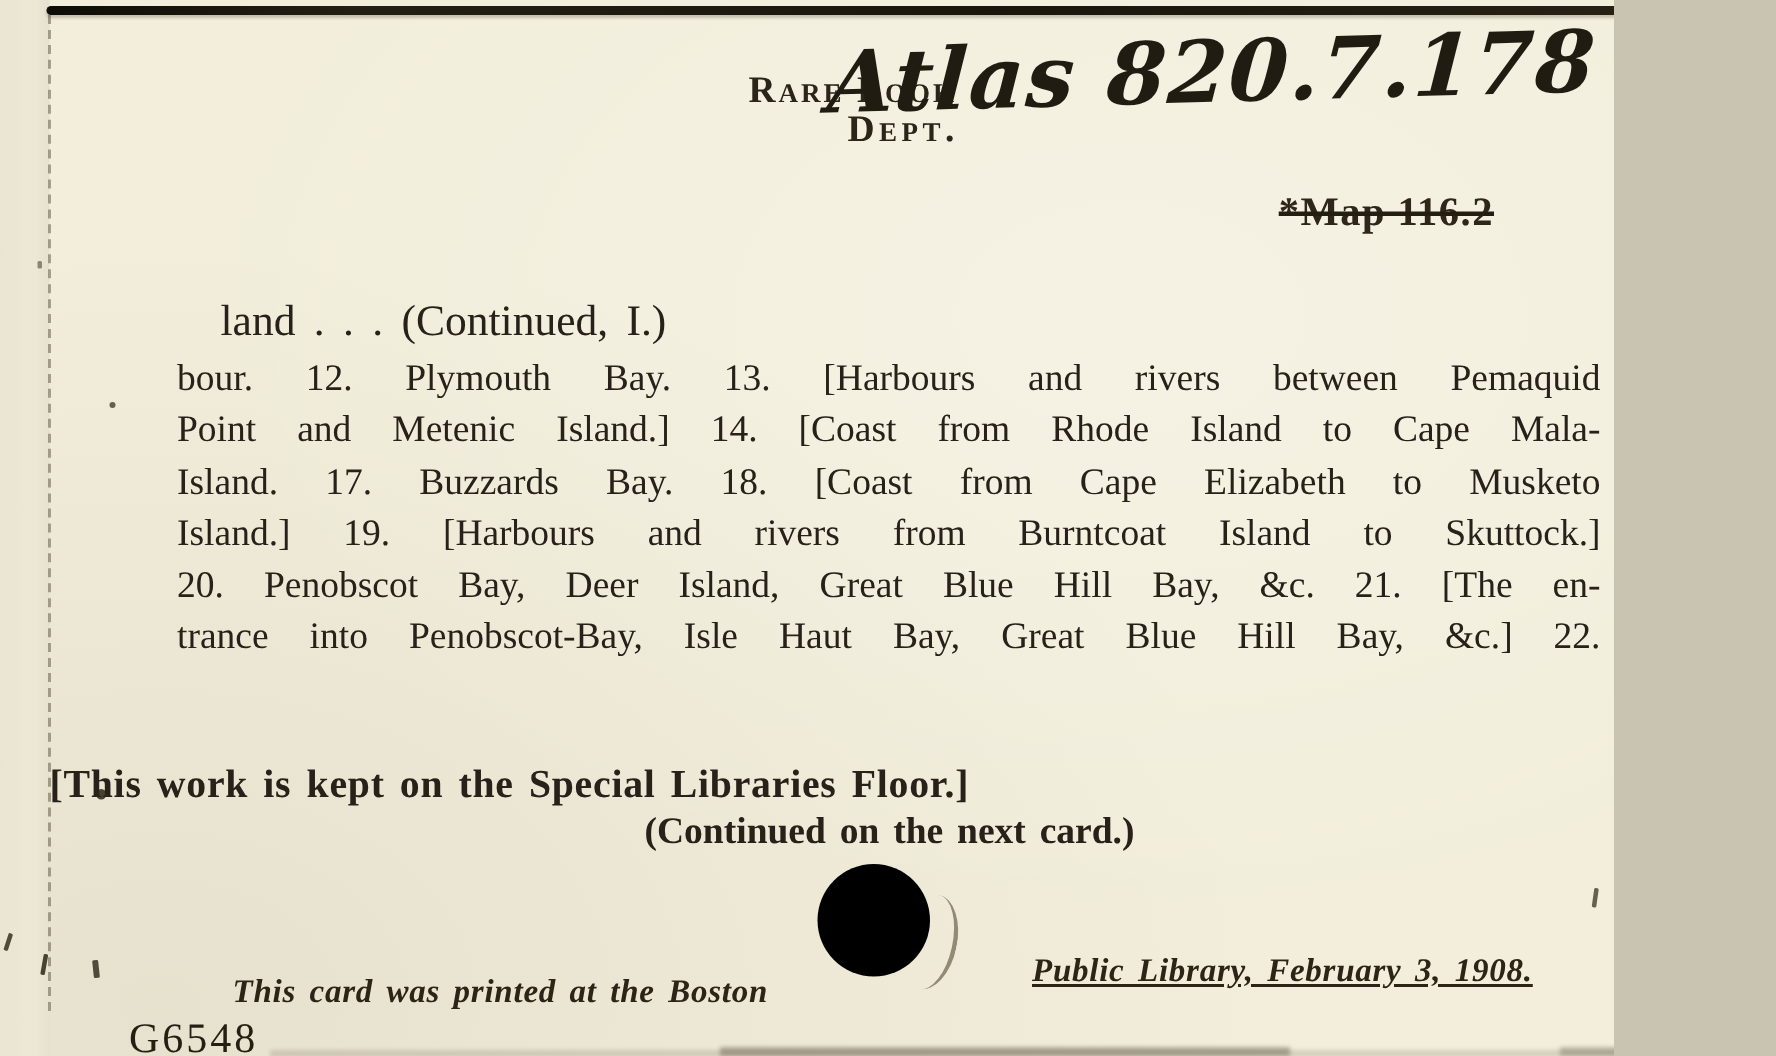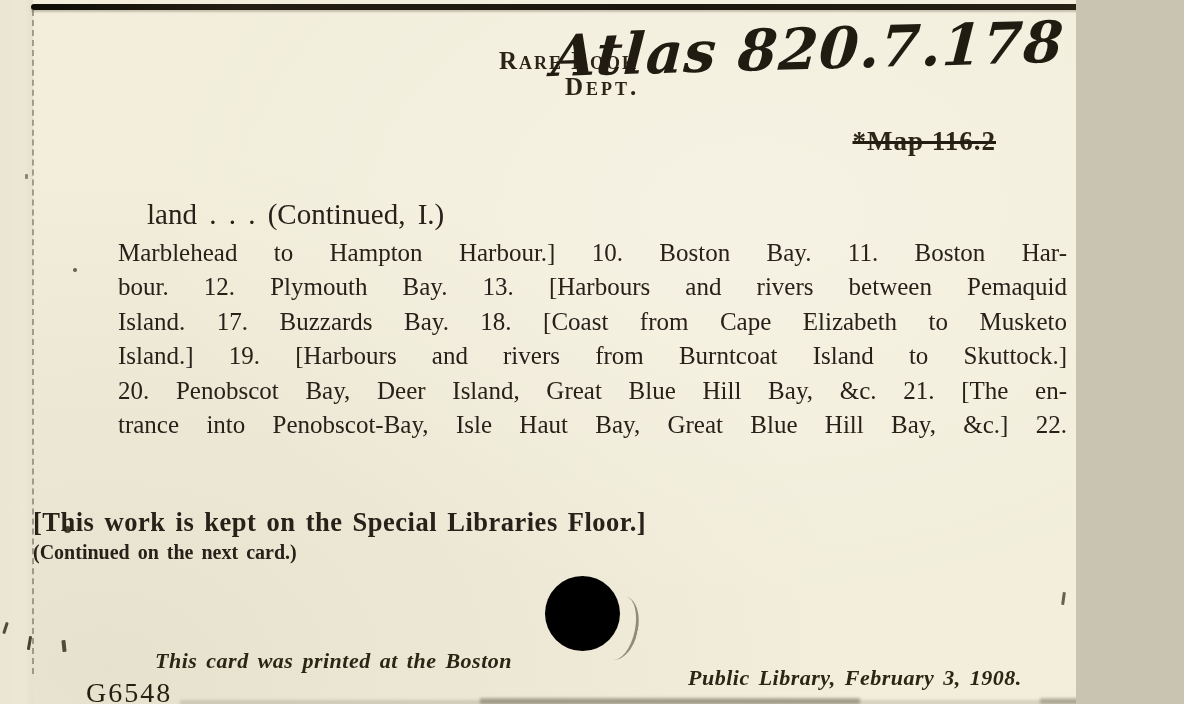--- a/index.html
+++ b/index.html
@@ -82,46 +82,47 @@
     word-spacing:2px;
   }
   .note-bold{
     position:absolute;left:33px;top:507px;width:1151px;
     text-align:left;
     font-size:26.5px;font-weight:700;letter-spacing:0.5px;
     word-spacing:3px;
   }
   .note-cont{
     position:absolute;left:33px;top:541px;width:1120px;
-    text-align:left;
-    font-size:20px;font-weight:700;
+    text-align:center;
+    font-size:25px;font-weight:700;
     word-spacing:3px;
   }
   .hole{
     position:absolute;left:545px;top:576px;width:75px;height:75px;
     background:radial-gradient(circle at 45% 45%, #000 70%, #181510 100%);
     border-radius:50%;
   }
   .hole-crescent{
     position:absolute;left:601px;top:596px;width:34px;height:64px;
     border:0;border-right:3px solid rgba(70,58,34,0.55);
     border-radius:50%;
     transform:rotate(12deg);
   }
   .footer-left{
     position:absolute;left:155px;top:648px;
     font-style:italic;font-weight:700;font-size:22px;
     letter-spacing:0.5px;word-spacing:3px;
     color:#2c2517;
   }
   .footer-right{
-    position:absolute;left:688px;top:665px;
+    position:absolute;left:688px;top:634px;
     font-style:italic;font-weight:700;font-size:22px;
     letter-spacing:0.5px;word-spacing:3px;
     color:#2c2517;
+    text-decoration:underline;
   }
   .printer-code{
     position:absolute;left:86px;top:677px;
     font-size:28px;letter-spacing:2px;font-weight:400;
     color:#241f13;
   }
   
   .smudge{position:absolute;background:rgba(55,48,30,0.45);filter:blur(1.5px);}
   .smudge.s1{left:180px;top:700px;width:970px;height:5px;opacity:0.35;}
   .smudge.s2{left:480px;top:698px;width:380px;height:6px;opacity:0.75;}
@@ -150,22 +151,22 @@
     <span class="l2">Dept.</span>
   </div>
 
   <div class="handwriting">Atlas 820.7.178 / PF</div>
 
   <div class="old-call">*Map 116.2</div>
 
   <div class="heading2">land . . .  (Continued, I.)</div>
 
   <div class="entry">
-    <div class="line">Marblehead to Hampton Harbour.] 10. Boston Bay. 11. Boston Har-</div>
     <div class="line">bour. 12. Plymouth Bay. 13. [Harbours and rivers between Pemaquid</div>
+    <div class="line">Point and Metenic Island.] 14. [Coast from Rhode Island to Cape Mala-</div>
     <div class="line">Island. 17. Buzzards Bay. 18. [Coast from Cape Elizabeth to Musketo</div>
     <div class="line">Island.] 19. [Harbours and rivers from Burntcoat Island to Skuttock.]</div>
     <div class="line">20. Penobscot Bay, Deer Island, Great Blue Hill Bay, &amp;c. 21. [The en-</div>
     <div class="line">trance into Penobscot-Bay, Isle Haut Bay, Great Blue Hill Bay, &amp;c.] 22.</div>
   </div>
 
   <div class="note-bold">[This work is kept on the Special Libraries Floor.]</div>
   <div class="note-cont">(Continued on the next card.)</div>
 
   <div class="hole"></div>

